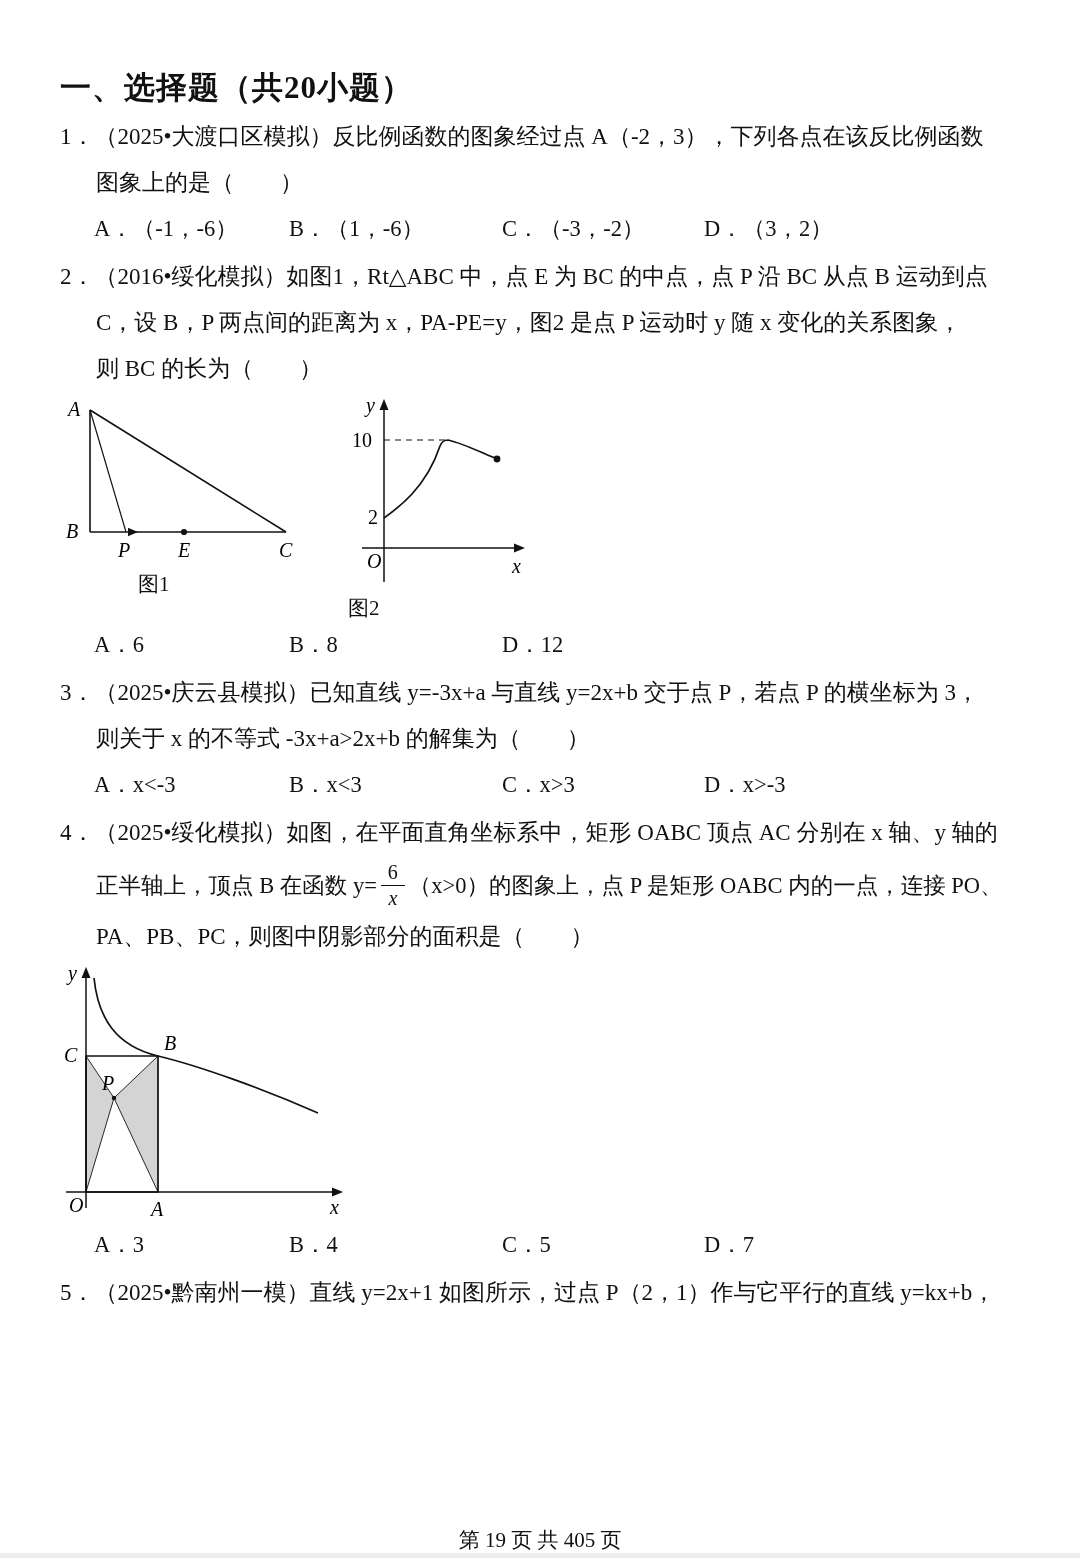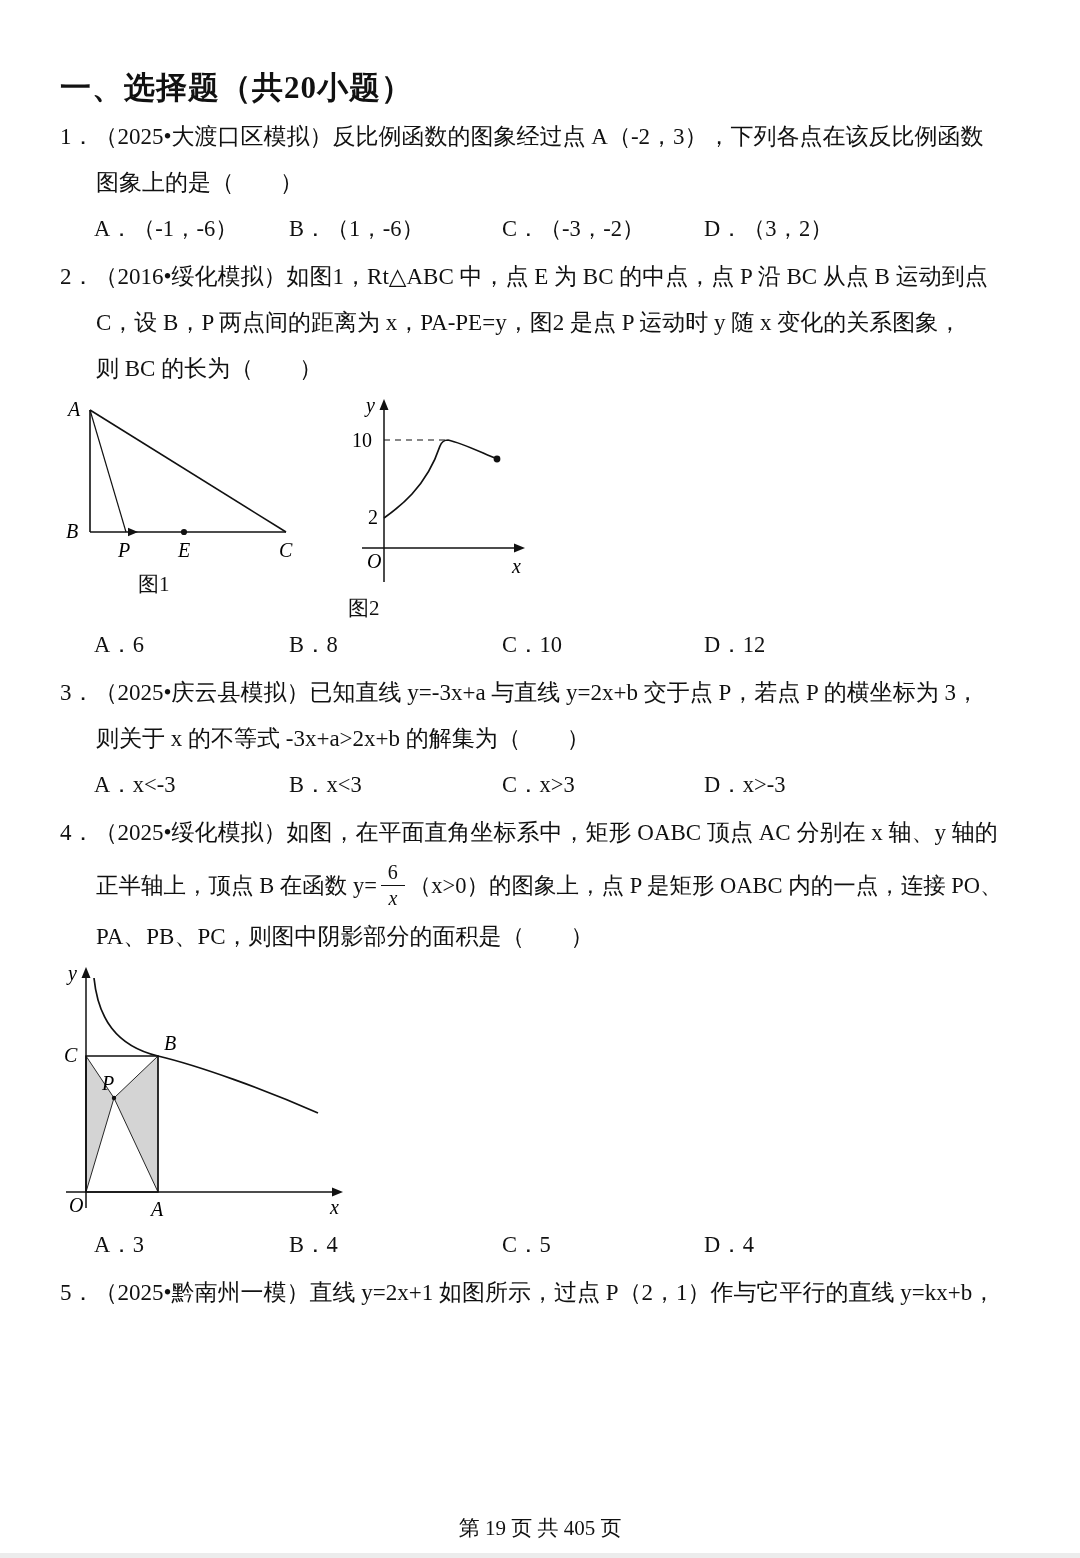--- a/index.html
+++ b/index.html
@@ -22,21 +22,21 @@
   .cap1 { margin-left:78px; }
   .cap2 { margin-left:8px; }
   svg text { font-family:"Liberation Serif","DejaVu Serif",serif; }
   .flab { font-style:italic; font-size:20px; }
   .fnum { font-size:20px; }
   .fracline { display:flex; align-items:center; font-size:22.5px; height:58px; padding-left:36px; }
   .frac { display:inline-flex; flex-direction:column; align-items:center; margin:0 4px; line-height:1.15; font-size:20px; }
   .frac .num { padding:0 7px 1px; border-bottom:1.6px solid #111; }
   .frac .den { padding:1px 7px 0; font-style:italic; }
   .q4fig { margin:6px 0 0 -8px; }
-  .footer { position:absolute; left:0; bottom:16px; width:100%; text-align:center; font-size:21px; }
+  .footer { position:absolute; left:0; bottom:4px; width:100%; text-align:center; font-size:21px; }
 </style>
 </head>
 <body>
 
 <div class="page">
 
   <div class="title">一、选择题（共20小题）</div>
 
   <section class="q">
     <div class="qline qfirst"><span>1．</span><span>（2025•大渡口区模拟）反比例函数的图象经过点 A（-2，3），下列各点在该反比例函数</span></div>
@@ -91,21 +91,20 @@
           <text x="12" y="51" class="fnum">10</text>
           <text x="28" y="128" class="fnum">2</text>
         </svg>
         <div class="figcap cap2">图2</div>
       </div>
     </div>
 
     <div class="opts">
       <span>A．6</span>
       <span>B．8</span>
-      <span>C．10</span>
       <span>D．12</span>
     </div>
   </section>
 
   <section class="q">
     <div class="qline qfirst"><span>3．</span><span>（2025•庆云县模拟）已知直线 y=-3x+a 与直线 y=2x+b 交于点 P，若点 P 的横坐标为 3，</span></div>
     <div class="qline">则关于 x 的不等式 -3x+a&gt;2x+b 的解集为（　　）</div>
     <div class="opts">
       <span>A．x&lt;-3</span>
       <span>B．x&lt;3</span>
@@ -148,21 +147,21 @@
         <text x="112" y="84" class="flab">B</text>
         <text x="50" y="124" class="flab">P</text>
         <text x="99" y="250" class="flab">A</text>
       </svg>
     </div>
 
     <div class="opts">
       <span>A．3</span>
       <span>B．4</span>
       <span>C．5</span>
-      <span>D．4</span>
+      <span>D．7</span>
     </div>
   </section>
 
   <section class="q">
     <div class="qline qfirst"><span>5．</span><span>（2025•黔南州一模）直线 y=2x+1 如图所示，过点 P（2，1）作与它平行的直线 y=kx+b，</span></div>
   </section>
 
   <div class="footer">第 19 页 共 405 页</div>
 </div>
 

